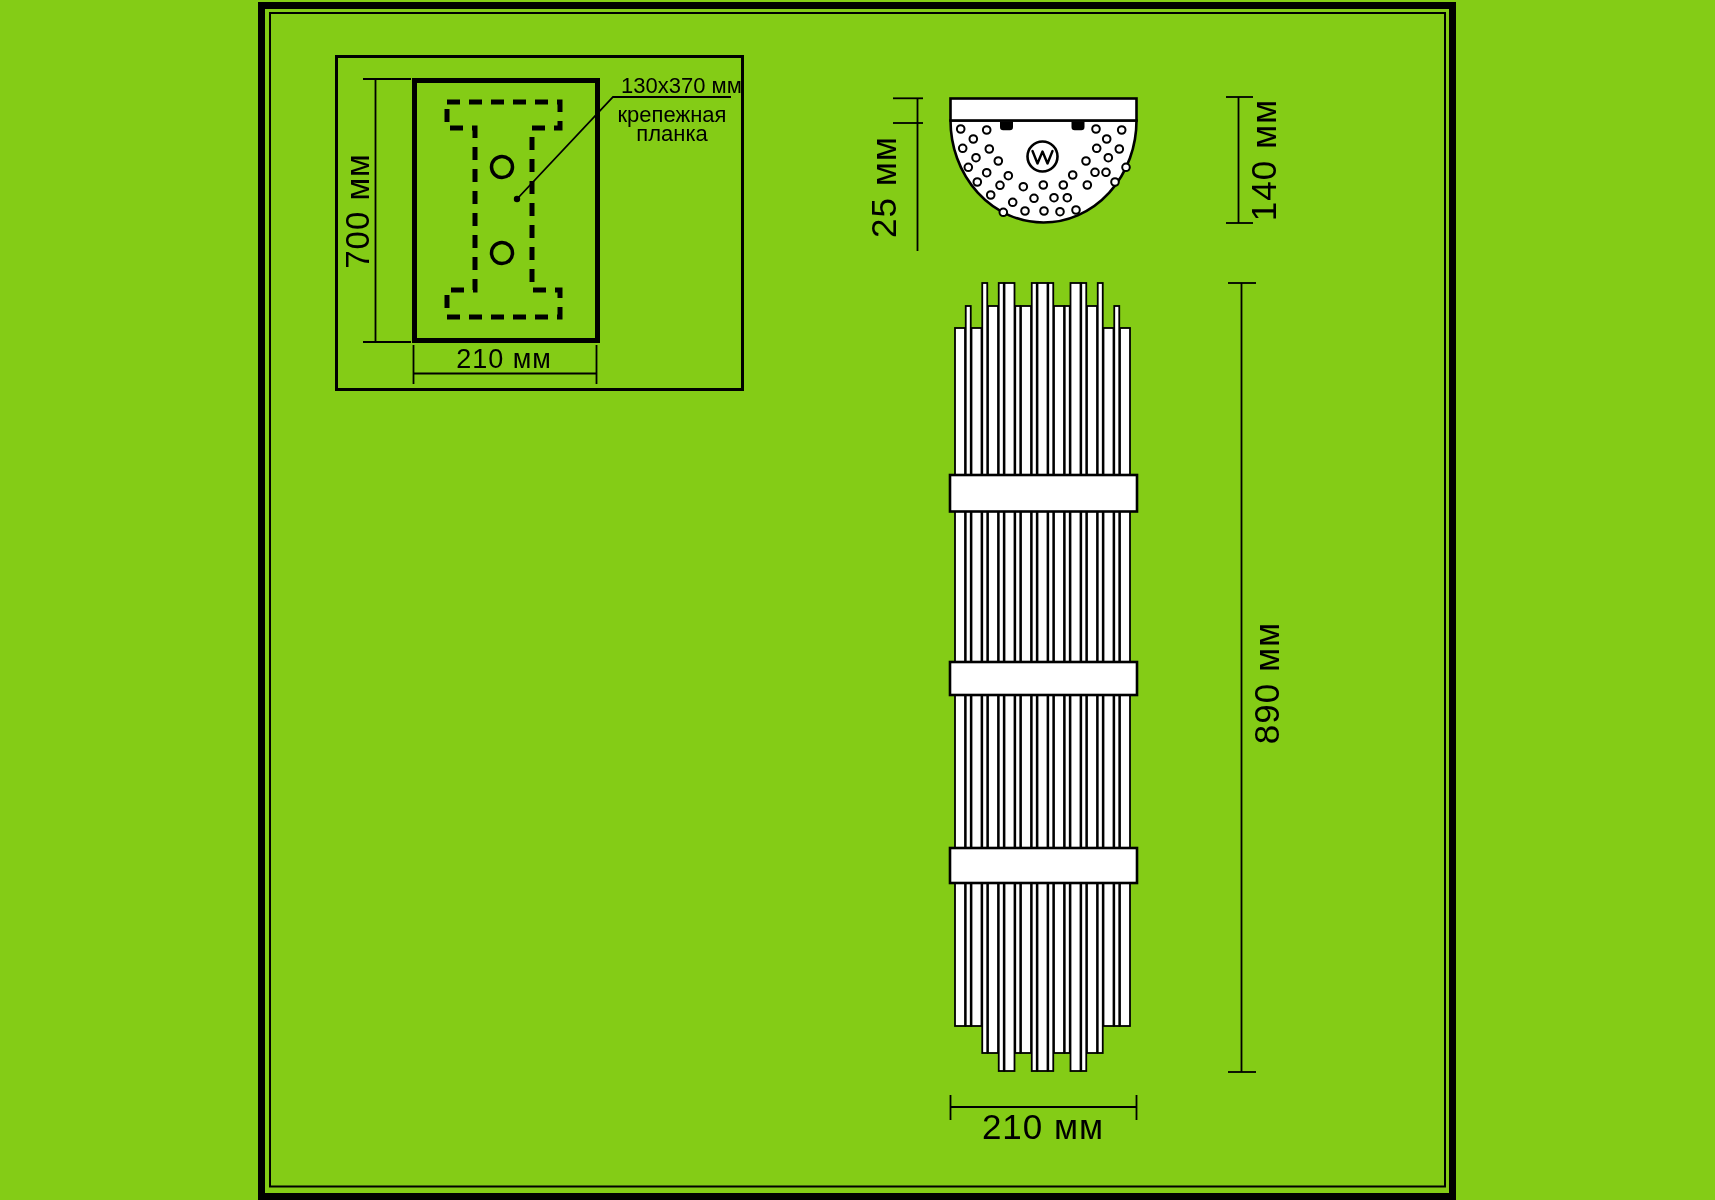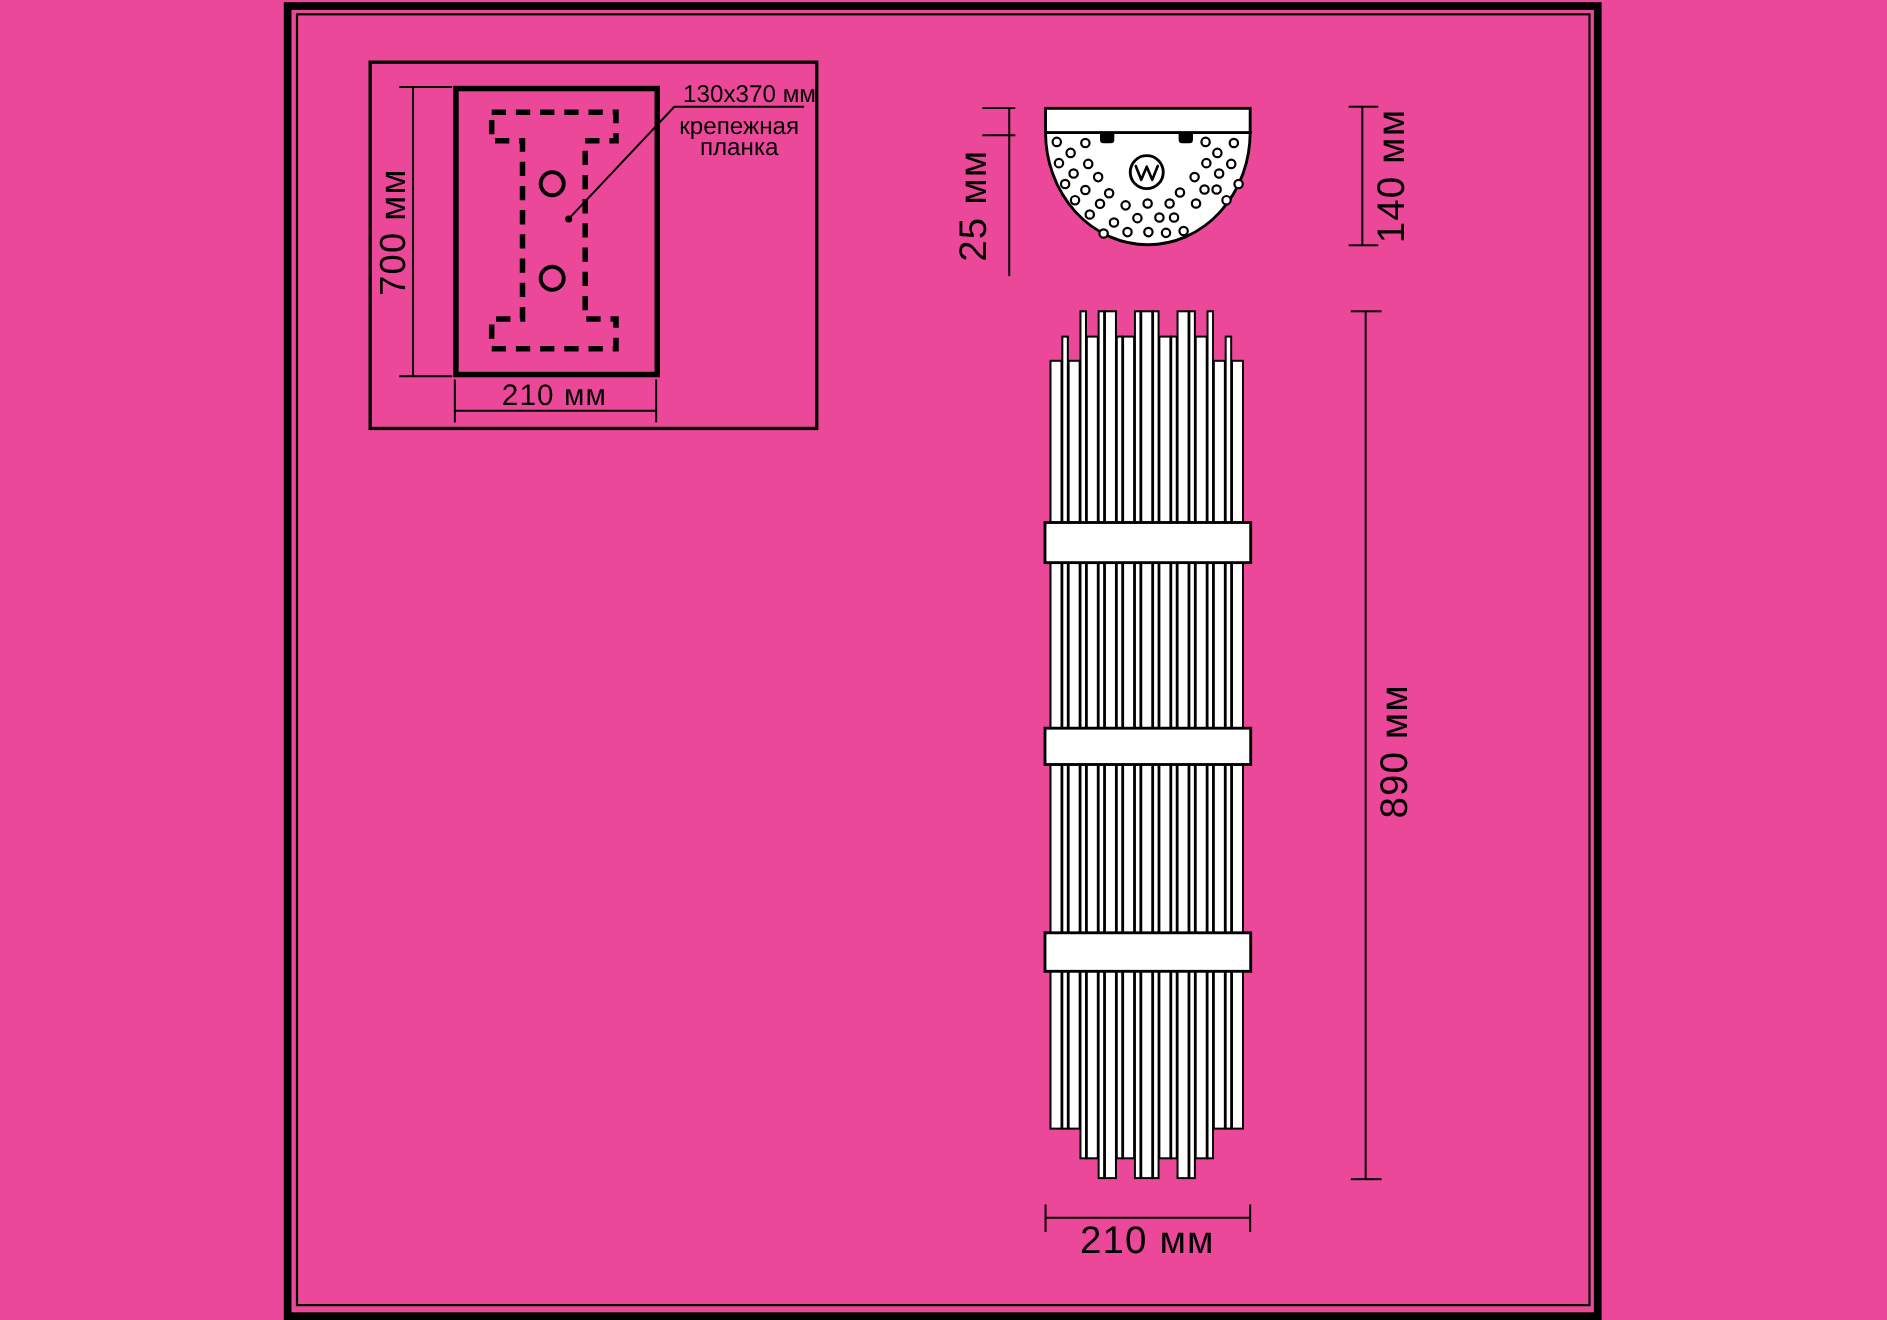--- a/index.html
+++ b/index.html
@@ -1,16 +1,16 @@
 <!DOCTYPE html>
 <html><head>
 <meta charset="utf-8">
 <style>
   html,body{margin:0;padding:0;background:#ffffff;}
-  .page{position:relative;width:1715px;height:1200px;background:#ec4899;overflow:hidden;
+  .page{position:relative;width:1715px;height:1200px;background:#84cc16;overflow:hidden;
         font-family:"Liberation Sans",sans-serif;}
   svg{position:absolute;left:0;top:0;}
   text{fill:#000000;}
   .ln{fill:none;stroke:#000000;}
   .thin{stroke-width:1.8;}
   .wfill{fill:#ffffff;stroke:#000000;}
   .dimmain{font-size:35px;letter-spacing:1px;}
   .dim700{font-size:33px;letter-spacing:1px;}
   .dim210i{font-size:27px;letter-spacing:1px;}
   .callout{font-size:22px;}

